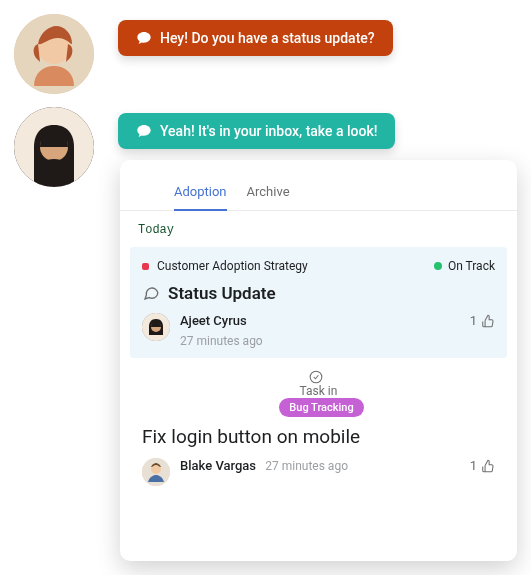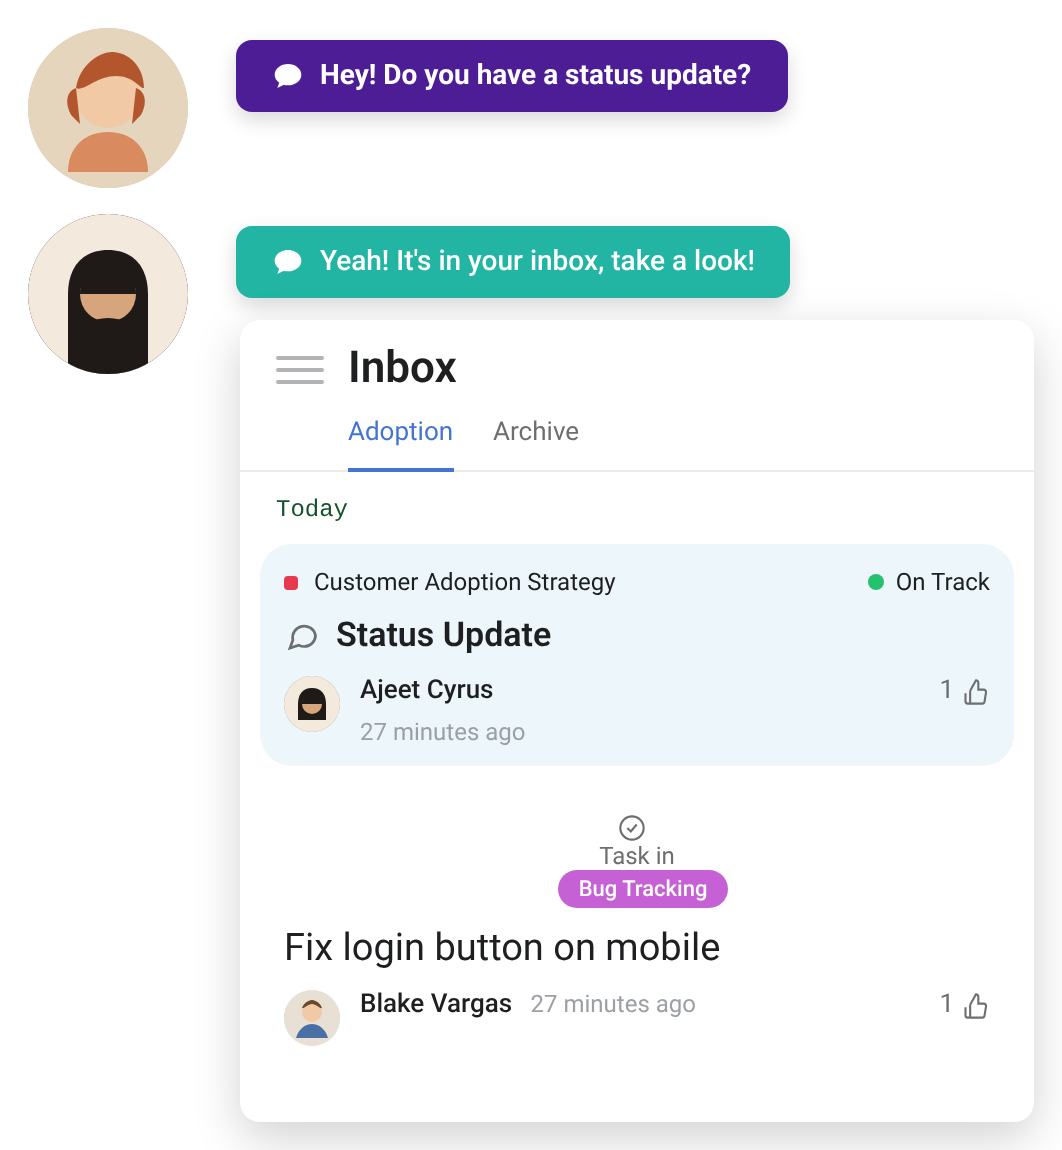--- a/index.html
+++ b/index.html
@@ -17,21 +17,21 @@
     background: #d9c2a8; overflow: hidden; flex-shrink: 0;
   }
   .avatar-big svg { width: 100%; height: 100%; display: block; }
   .bubble {
     margin-left: 24px; margin-top: 6px;
     color: #fff; font-size: 14px; font-weight: 500;
     padding: 10px 18px; border-radius: 8px;
     display: inline-flex; align-items: center;
     box-shadow: 0 4px 10px rgba(0,0,0,0.15);
   }
-  .bubble.blue { background: #4c1d95; font-weight: bold; }
+  .bubble.blue { background: #c2410c; }
   .bubble.green { background: #23b5a3; }
   .bubble .chat-icon { margin-right: 8px; width: 16px; height: 16px; }
   .row1 { top: 14px; left: 14px; }
   .row2 { top: 107px; left: 14px; }
 
   .panel {
     position: absolute; top: 160px; left: 120px; right: 14px; bottom: 14px;
     background: #fff; border-radius: 10px;
     box-shadow: 0 8px 24px rgba(0,0,0,0.18);
     padding-top: 12px;
@@ -41,21 +41,21 @@
   .menu-icon { width: 24px; color: #6d6e6f; margin-right: 12px; cursor: pointer; }
   .menu-icon div { height: 2px; background: #b1b3b5; margin: 4px 0; border-radius: 1px; }
   .panel-title { font-size: 22px; font-weight: 600; color: #1e1f21; }
   .tabs { display: flex; padding: 4px 54px 0; border-bottom: 1px solid #edeae9; }
   .tab { font-size: 13px; padding: 8px 0 10px; margin-right: 20px; color: #6d6e6f; cursor: pointer; }
   .tab.active { color: #4573d2; border-bottom: 2px solid #4573d2; margin-bottom: -1px; }
 
   .section-label { font-size: 12px; color: #14532d; padding: 12px 18px 10px; font-family: Liberation Mono, monospace; }
 
   .card {
-    margin: 0 10px 12px; border-radius: 16px; padding: 12px 12px 10px;
+    margin: 0 10px 0; border-radius: 4px; padding: 12px 12px 10px;
   }
   .card.highlight { background: #edf6fb; }
   .card-top { display: flex; align-items: center; justify-content: space-between; font-size: 12px; }
   .card-top .left { display: flex; align-items: center; color: #1e1f21; }
   .proj-dot { width: 7px; height: 7px; border-radius: 2px; margin-right: 8px; }
   .dot-red { background: #e8384f; }
   .status-pill { display: flex; align-items: center; color: #1e1f21; font-size: 12px; }
   .status-bullet { width: 8px; height: 8px; border-radius: 50%; margin-right: 6px; background: #25c16f; }
   .card-title-row { display: flex; align-items: center; margin-top: 10px; }
   .speech-icon { width: 18px; height: 18px; margin-right: 8px; color: #6d6e6f; }
@@ -116,28 +116,20 @@
   </div>
   <div class="bubble green">
     <svg class="chat-icon" viewBox="0 0 24 24" fill="#fff">
         <path d="M12 3C6.5 3 2 6.6 2 11c0 2.4 1.3 4.5 3.4 6L4 21l4.6-2.3c1.1.2 2.2.3 3.4.3 5.5 0 10-3.6 10-8S17.5 3 12 3z"></path>
       </svg>
     <span>Yeah! It's in your inbox, take a look!</span>
   </div>
 </div>
 
 <div class="panel">
-  <div class="panel-header">
-    <div class="menu-icon">
-        <div></div>
-        <div></div>
-        <div></div>
-      </div>
-    <div class="panel-title">Inbox</div>
-  </div>
   <div class="tabs">
     <div class="tab active">Adoption</div>
     <div class="tab">Archive</div>
   </div>
   <div class="section-label">Today</div>
 
   <div class="card highlight">
     <div class="card-top">
       <div class="left">
         <span class="proj-dot dot-red"></span>

